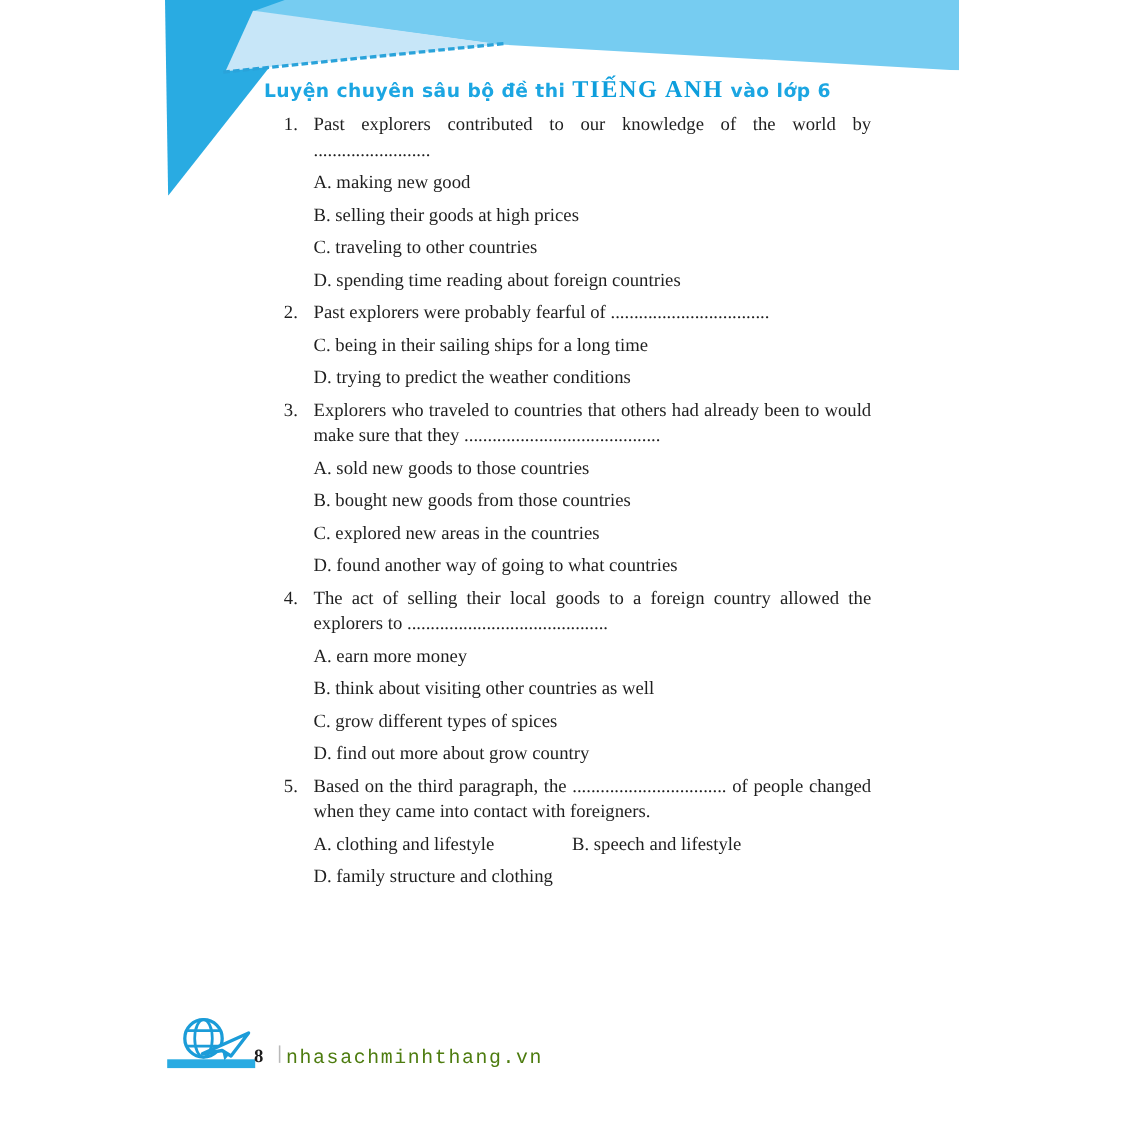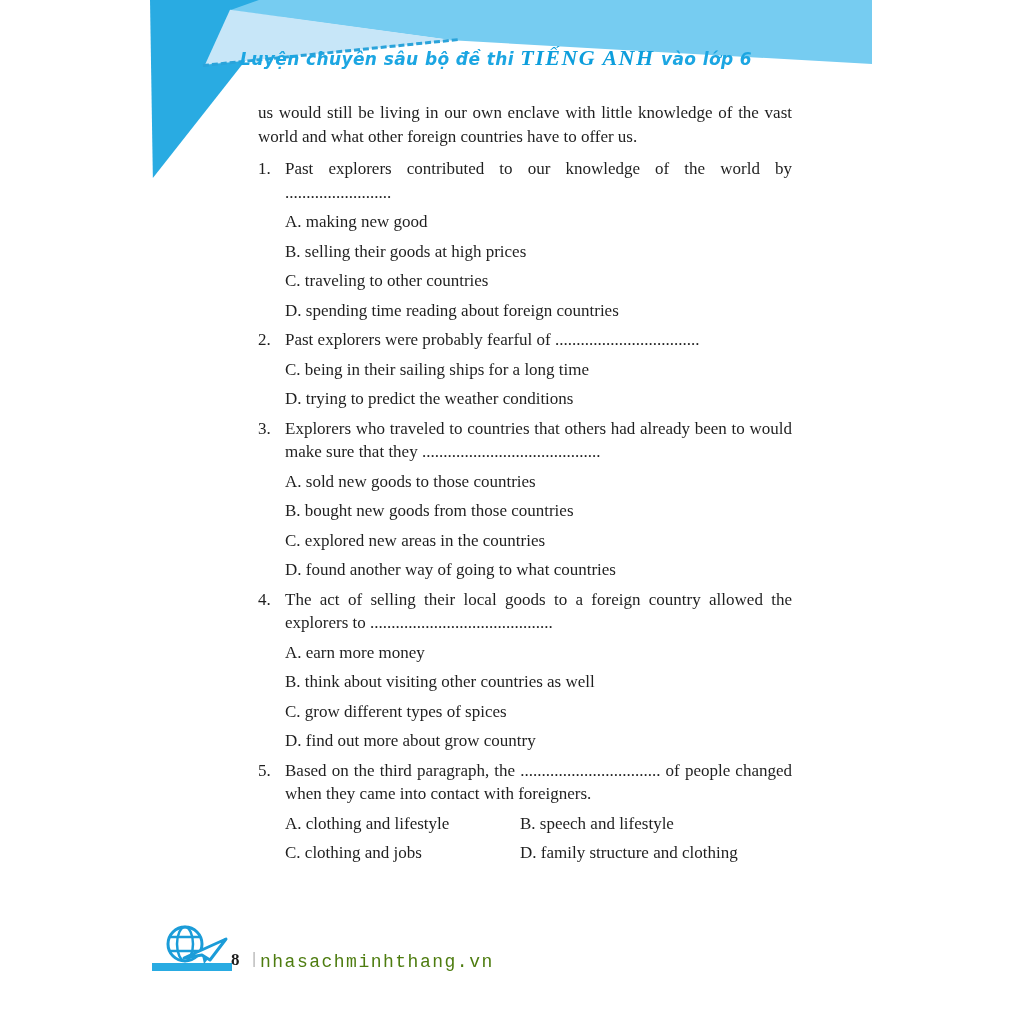--- a/index.html
+++ b/index.html
@@ -30,28 +30,27 @@
     clip-path: polygon(10% 3%, 100% 56%, 0 98%);
   }
   .dash-line {
     position: absolute; left: 203px; top: 64px; width: 256px; height: 0;
     border-top: 3px dashed #2aa3da;
     transform: rotate(-5.8deg); transform-origin: 0 50%;
   }
 
   
   .header-title {
-    position: absolute; left: 240px; top: 45px; width: 560px;
+    position: absolute; left: 240px; top: 68px; width: 560px;
     white-space: nowrap;
     font-family: "DejaVu Sans", sans-serif;
     font-weight: bold;
     font-size: 17px;
     color: #1ca6e2;
     letter-spacing: 0.4px;
-    font-style: italic;
   }
   .header-title .hl {
     font-family: "Liberation Serif", serif;
     font-weight: bold;
     font-size: 22px;
     letter-spacing: 1.5px;
     color: #0d9edc;
   }
 
   
@@ -104,21 +103,20 @@
   <div class="dash-line"></div>
 
   <div class="header-title">
     <span>Luyện chuyên sâu bộ đề thi</span>
     <span class="hl">TIẾNG ANH</span>
     <span>vào lớp 6</span>
   </div>
 
   <div class="content">
 
-    <p class="passage">us would still be living in our own enclave with little knowledge of the vast world and what other foreign countries have to offer us.</p>
 
     <div class="question">
       <div class="q-row">
         <span class="q-num">1.</span>
         <span class="q-text">Past explorers contributed to our knowledge of the world by .........................</span>
       </div>
     </div>
     <div class="opts">
       <div class="opt"><span>A.</span> <span>making new good</span></div>
       <div class="opt"><span>B.</span> <span>selling their goods at high prices</span></div>
@@ -165,21 +163,20 @@
 
     <div class="question">
       <div class="q-row">
         <span class="q-num">5.</span>
         <span class="q-text">Based on the third paragraph, the ................................. of people changed when they came into contact with foreigners.</span>
       </div>
     </div>
     <div class="opts-grid">
       <div class="opt"><span>A.</span> <span>clothing and lifestyle</span></div>
       <div class="opt"><span>B.</span> <span>speech and lifestyle</span></div>
-      <div class="opt"><span>C.</span> <span>clothing and jobs</span></div>
       <div class="opt"><span>D.</span> <span>family structure and clothing</span></div>
     </div>
 
   </div>
 
   <div class="footer-bar"></div>
   <div class="logo">
     <svg width="76" height="54" viewBox="0 0 76 54">
       <circle cx="27" cy="26" r="17" fill="none" stroke="#1b9cd8" stroke-width="3"></circle>
       <ellipse cx="27" cy="26" rx="8" ry="17" fill="none" stroke="#1b9cd8" stroke-width="2.5"></ellipse>

